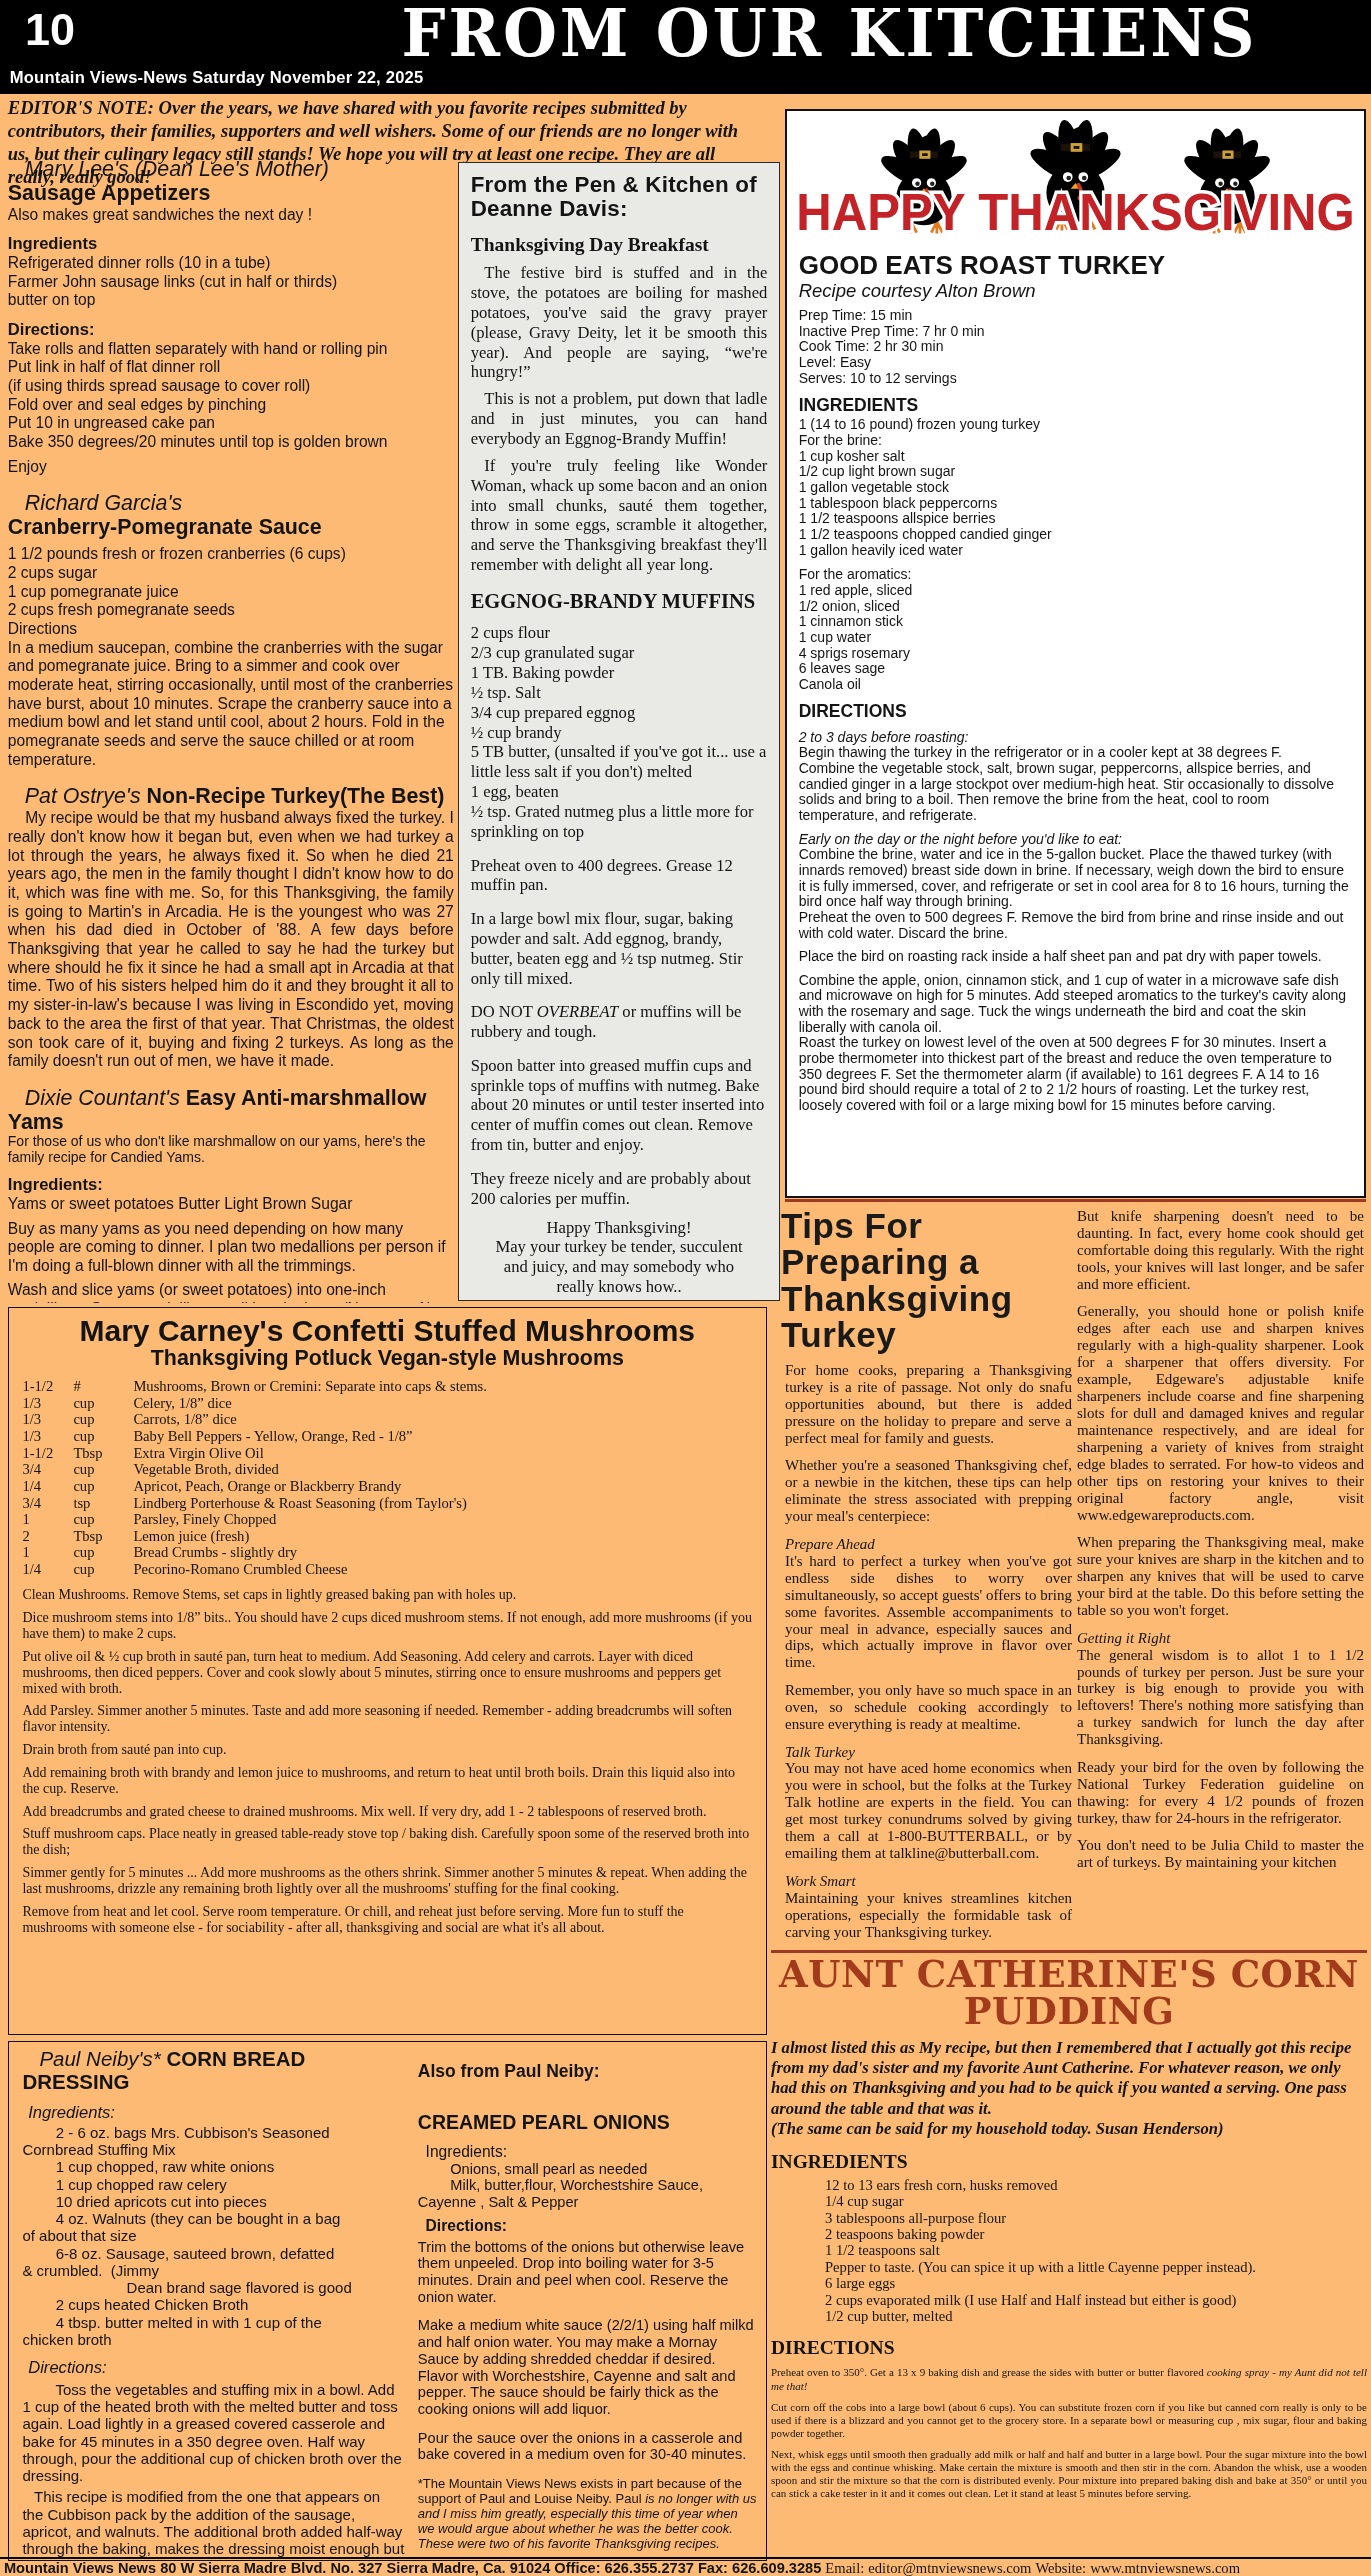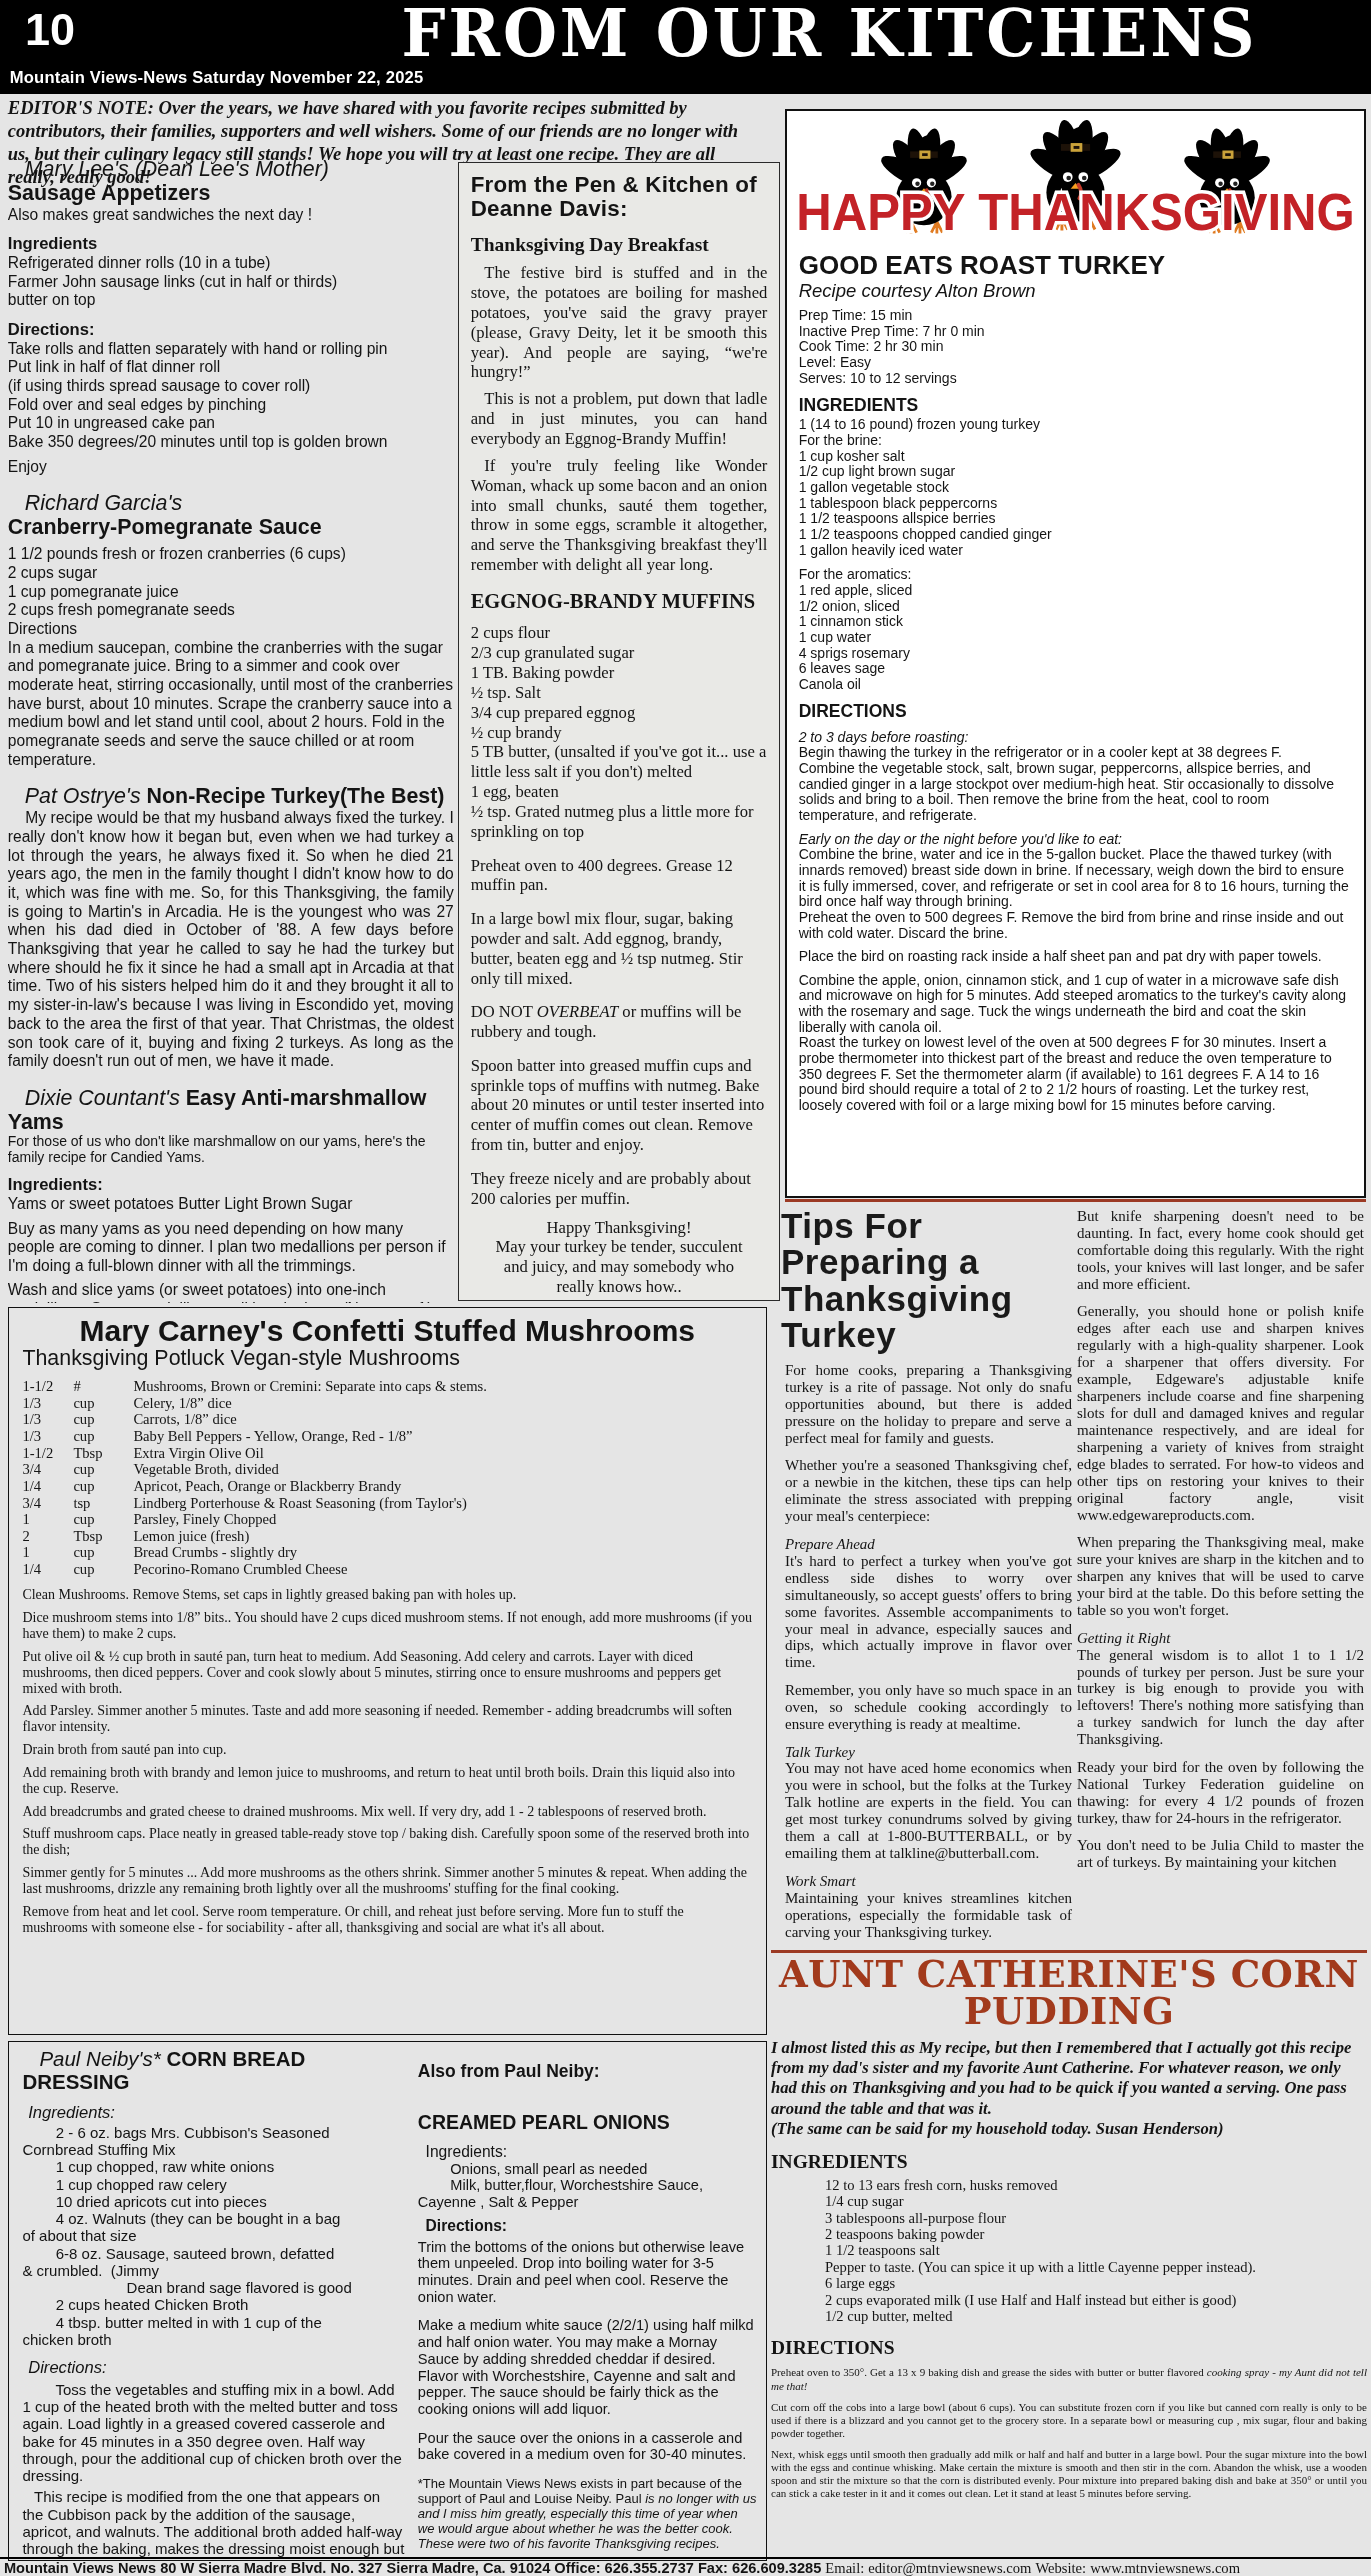--- a/index.html
+++ b/index.html
@@ -1,16 +1,16 @@
 <!DOCTYPE html>
 <html><head>
 <meta charset="utf-8">
 <style>
   html,body{margin:0;padding:0;background:#888;}
-  .page{position:relative;width:1371px;height:2576px;margin:0 auto;background:#e5e5e5;
+  .page{position:relative;width:1371px;height:2576px;margin:0 auto;background:#fdba74;
         font-family:"Liberation Sans",sans-serif;color:#141414;overflow:hidden;}
   .pre{white-space:pre-line;}
   .prew{white-space:pre-wrap;}
   .just{text-align:justify;}
   .ital{font-style:italic;}
   
   .header{position:absolute;left:0;top:0;width:1371px;height:94px;background:#000;color:#fff;}
   .pagenum{position:absolute;left:25px;top:3.9px;font-size:45px;font-weight:bold;}
   .masthead{position:absolute;left:292px;top:-3.9px;width:1075px;text-align:center;
             font-family:"DejaVu Serif",serif;font-weight:bold;font-size:62px;letter-spacing:2.9px;
@@ -65,21 +65,21 @@
   .pud-title{font-family:"DejaVu Serif",serif;font-weight:bold;font-size:37px;letter-spacing:0.5px;
              text-align:center;line-height:1.0;}
   .pud-intro{font-weight:bold;font-style:italic;font-size:16.6px;line-height:1.22;margin-top:7.8px;}
   .pud-label{font-weight:bold;font-size:19.5px;margin:11.7px 0 3.9px 0;}
   .pud-ing{margin-left:54px;font-size:14.6px;line-height:1.13;}
   .pudding p{margin:7.8px 0;font-size:11px;line-height:1.2;text-align:justify;}
   
   .mushbox{position:absolute;left:7.8px;top:1307px;width:759px;height:728px;border:1.9px solid #111;
            box-sizing:border-box;padding:5.8px 13.6px;overflow:hidden;font-family:"Liberation Serif",serif;}
   .mush-title{text-align:center;font-family:"Liberation Sans",sans-serif;font-weight:bold;font-size:30px;line-height:1.1;}
-  .mush-sub{text-align:left;font-family:"Liberation Sans",sans-serif;font-weight:normal;font-size:21.4px;line-height:1.1;}
+  .mush-sub{text-align:center;font-family:"Liberation Sans",sans-serif;font-weight:bold;font-size:21.4px;line-height:1.1;}
   .mtable{margin-top:7.8px;}
   .mrow{display:grid;grid-template-columns:51px 60px 1fr;font-size:14.6px;line-height:1.14;}
   .mushbox p{margin:6.8px 0;font-size:14px;line-height:1.14;}
   
   .nbox{position:absolute;left:7.8px;top:2041px;width:759px;height:520px;border:1.9px solid #111;
         box-sizing:border-box;overflow:hidden;}
   .dcol1{position:absolute;left:13.6px;top:5.8px;width:382px;font-size:15px;line-height:1.15;}
   .dcol2{position:absolute;left:409px;top:5.8px;width:339px;font-size:14.6px;line-height:1.15;}
   .dhead .byline{font-size:20.5px;}
   .dhead .rtitle{font-size:20.5px;}

